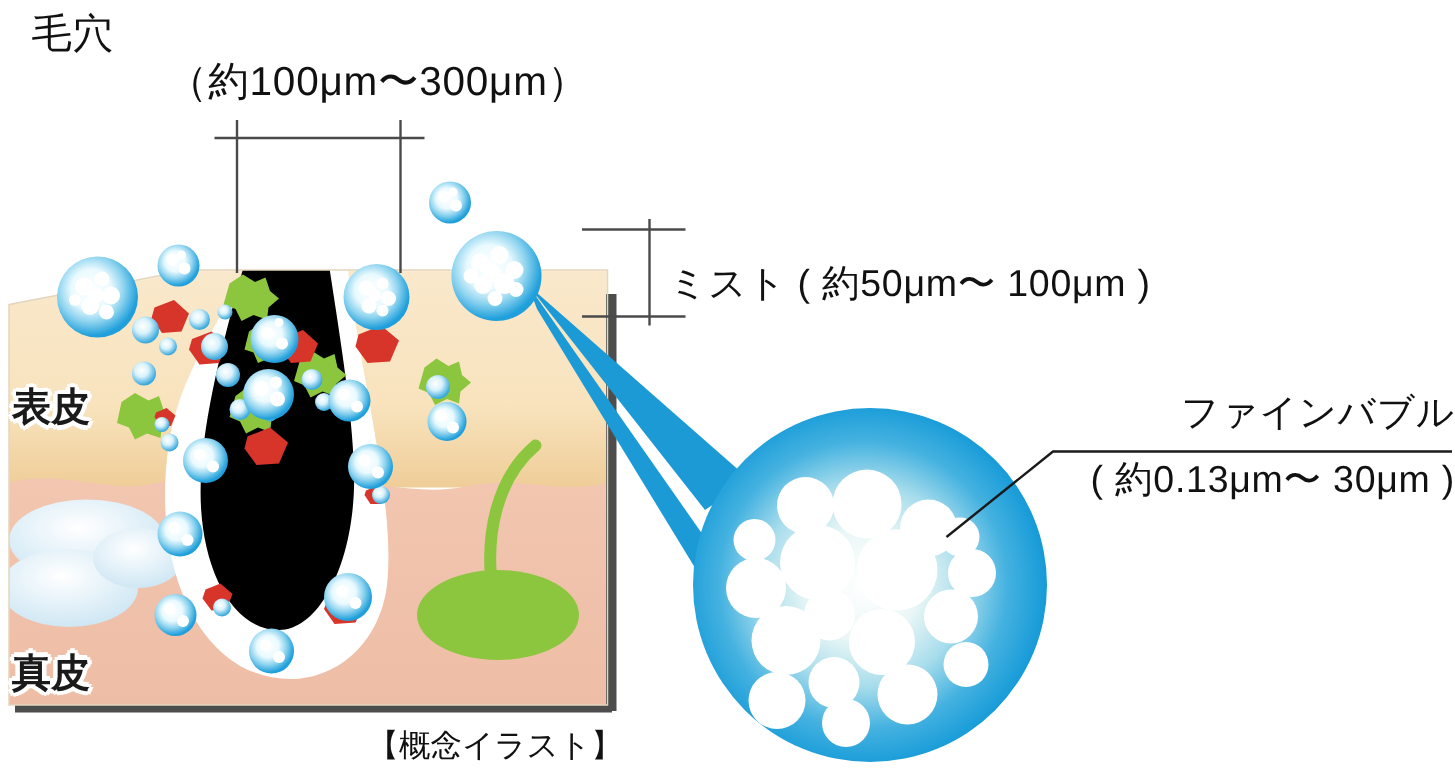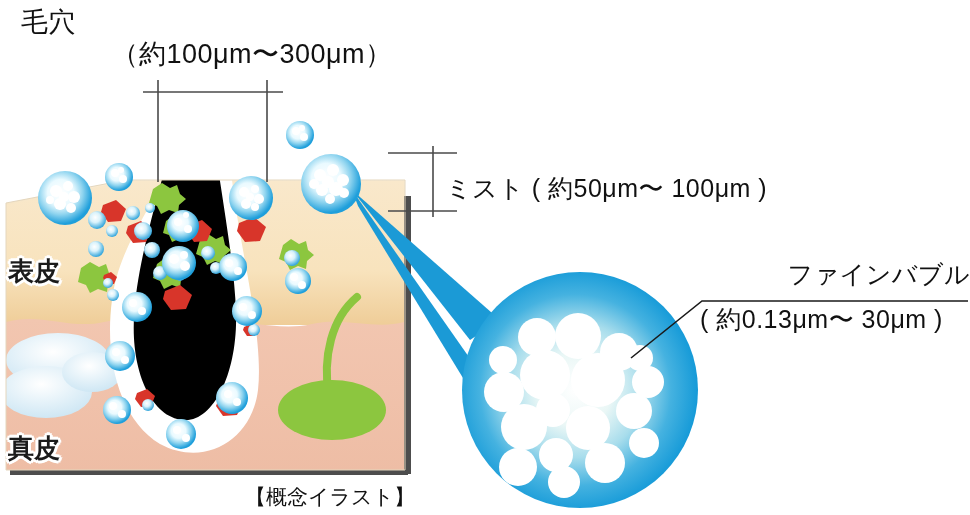--- a/index.html
+++ b/index.html
@@ -6,21 +6,21 @@
   body{width:970px;height:515px;position:relative;overflow:hidden;
        font-family:"Liberation Sans","DejaVu Sans",sans-serif;color:#111;}
   .stage{position:absolute;left:0;top:0;width:970px;height:515px;}
   svg.layer{position:absolute;left:0;top:0;width:970px;height:515px;}
 
   .txt{position:absolute;white-space:nowrap;color:#111;}
   .t-pore-1{left:0;top:4px;width:440px;text-align:left;font-size:27px;letter-spacing:.5px;margin-left:21px;}
   .t-pore-2{left:0;top:36px;width:440px;text-align:center;font-size:27px;letter-spacing:.5px;margin-left:32px;}
   .t-mist{left:446px;top:172px;font-size:25px;letter-spacing:.5px;}
   .t-fb-1{left:700px;top:258px;width:270px;text-align:right;font-size:25px;letter-spacing:.5px;}
-  .t-fb-2{left:700px;top:303px;width:270px;text-align:left;font-size:25px;letter-spacing:.5px;}
+  .t-fb-2{left:700px;top:303px;width:270px;text-align:right;font-size:25px;letter-spacing:.5px;}
   .t-caption{left:230px;top:483px;width:200px;text-align:center;font-size:21px;}
 
   .t-epi,.t-derm{font-size:26px;font-weight:bold;color:#1a1a1a;
      text-shadow:
        2px 0 0 #fff,-2px 0 0 #fff,0 2px 0 #fff,0 -2px 0 #fff,
        2px 2px 0 #fff,-2px 2px 0 #fff,2px -2px 0 #fff,-2px -2px 0 #fff,
        3px 0 0 #fff,-3px 0 0 #fff,0 3px 0 #fff,0 -3px 0 #fff;}
   .t-epi{left:8px;top:230px;margin-top:24px;}
   .t-derm{left:8px;top:431px;font-family:Liberation Mono, monospace;}
 </style>

